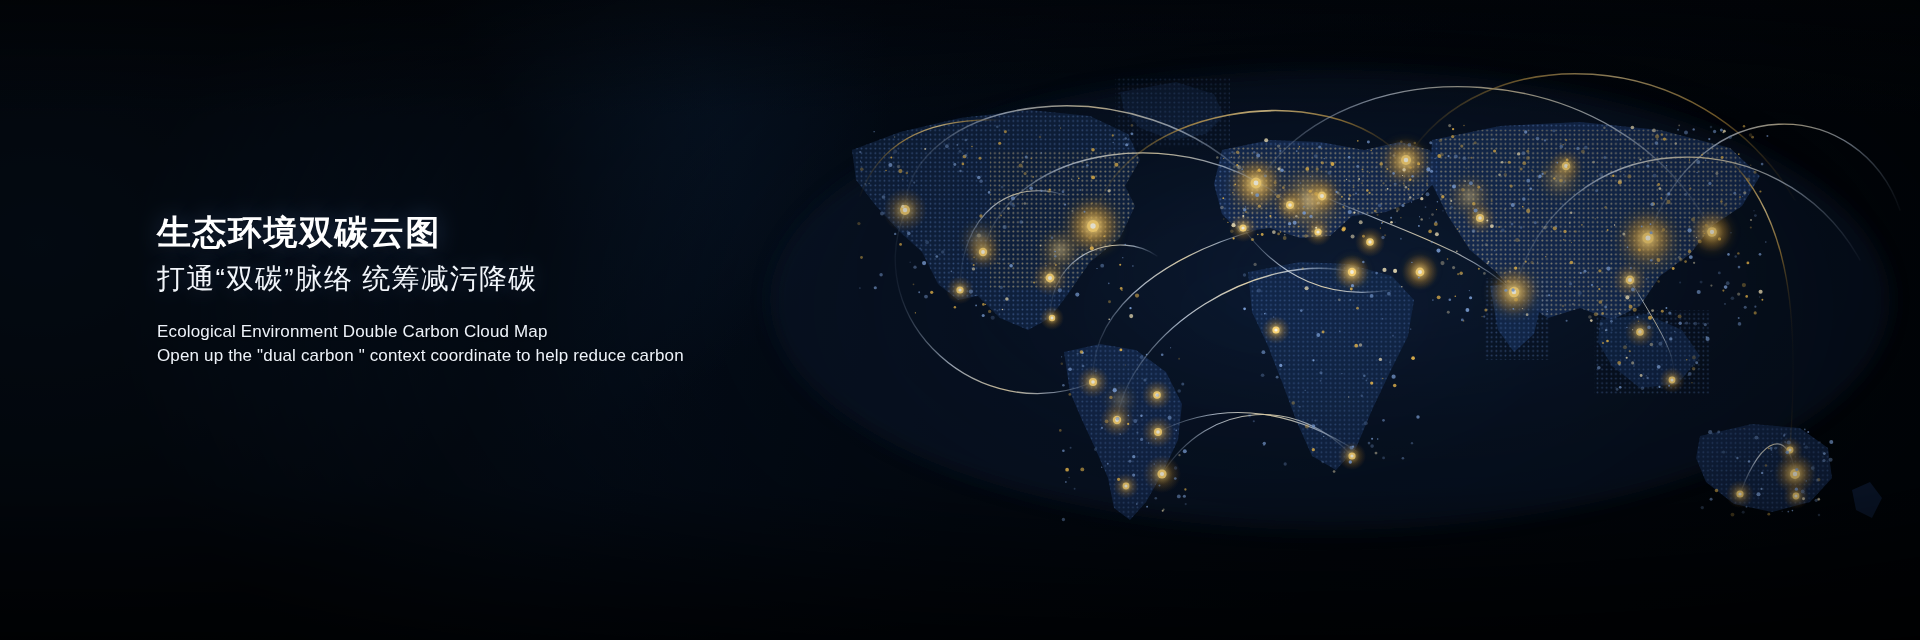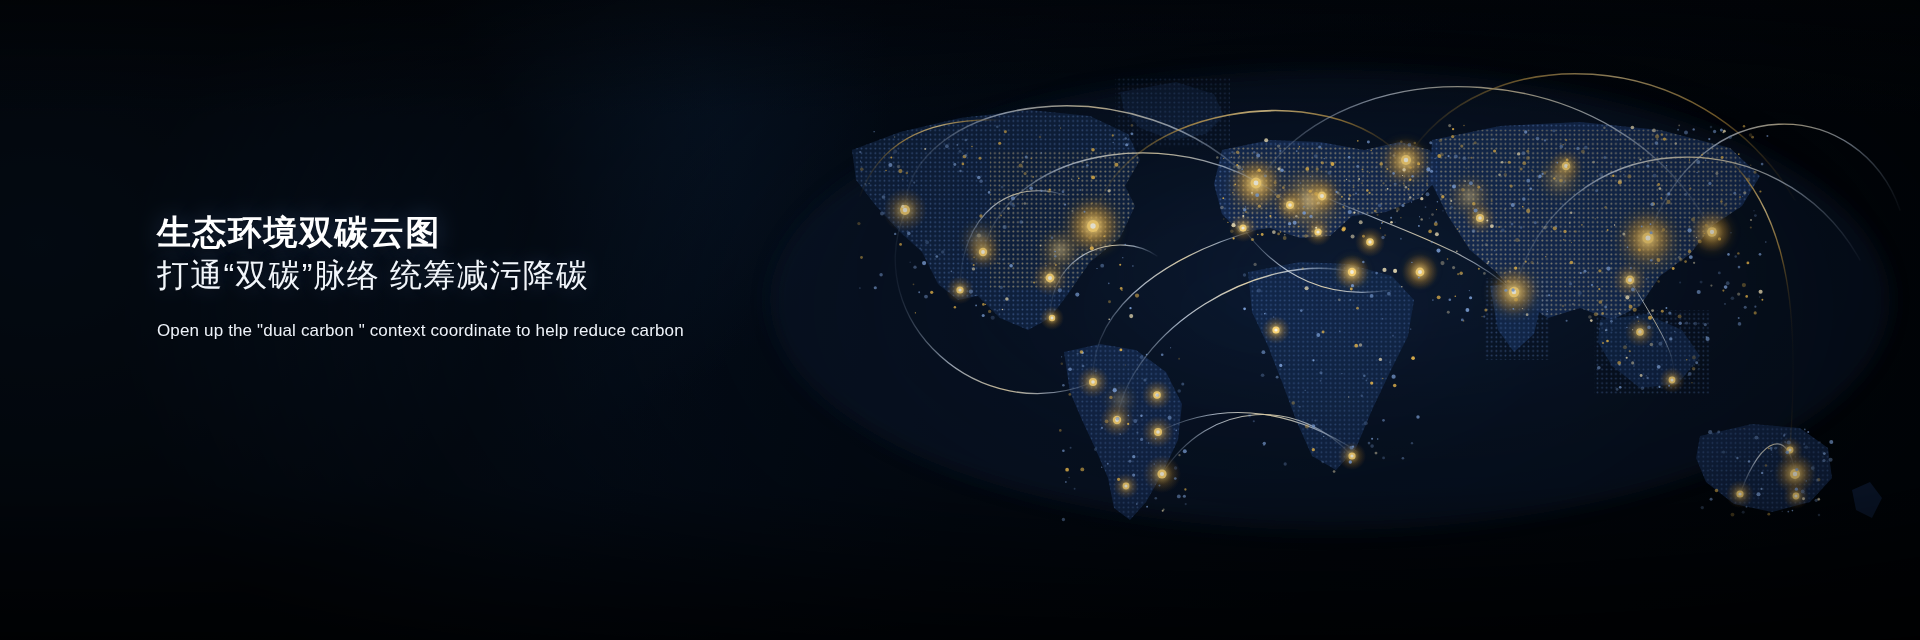--- a/index.html
+++ b/index.html
@@ -44,22 +44,22 @@
     position:absolute; left:157px; top:212px;
     width:720px;
   }
   .title-cn {
     font-size:34px; font-weight:bold; color:#ffffff;
     letter-spacing:1.5px; line-height:1.18;
     text-shadow:0 0 22px rgba(120,170,255,0.28), 0 2px 6px rgba(0,0,0,0.6);
     white-space:nowrap;
   }
   .subtitle-cn {
-    margin-top:4px;
-    font-size:32px; font-weight:400; color:#f2f6fb;
+    margin-top:10px;
+    font-size:28px; font-weight:400; color:#f2f6fb;
     letter-spacing:1.2px; line-height:1.2;
     text-shadow:0 0 18px rgba(120,170,255,0.22), 0 2px 5px rgba(0,0,0,0.55);
     white-space:nowrap;
   }
   .desc-en {
     margin-top:24px;
     font-size:17px; font-weight:400; color:#eef3fa;
     line-height:24px; letter-spacing:0.15px;
     text-shadow:0 1px 4px rgba(0,0,0,0.6);
     white-space:nowrap;
@@ -1286,17 +1286,18 @@
         </g>
     </svg>
   </div>
 
   <div class="bg-vignette"></div>
 
   <div class="text-block">
     <h1 class="title-cn">生态环境双碳云图</h1>
     <h2 class="subtitle-cn">打通“双碳”脉络 统筹减污降碳</h2>
     <p class="desc-en">
+      <span class="line">Ecological Environment Double Carbon Cloud Map</span>
       <span class="line">Open up the "dual carbon " context coordinate to help reduce carbon</span>
     </p>
   </div>
 
 </div>
 
 </body></html>

